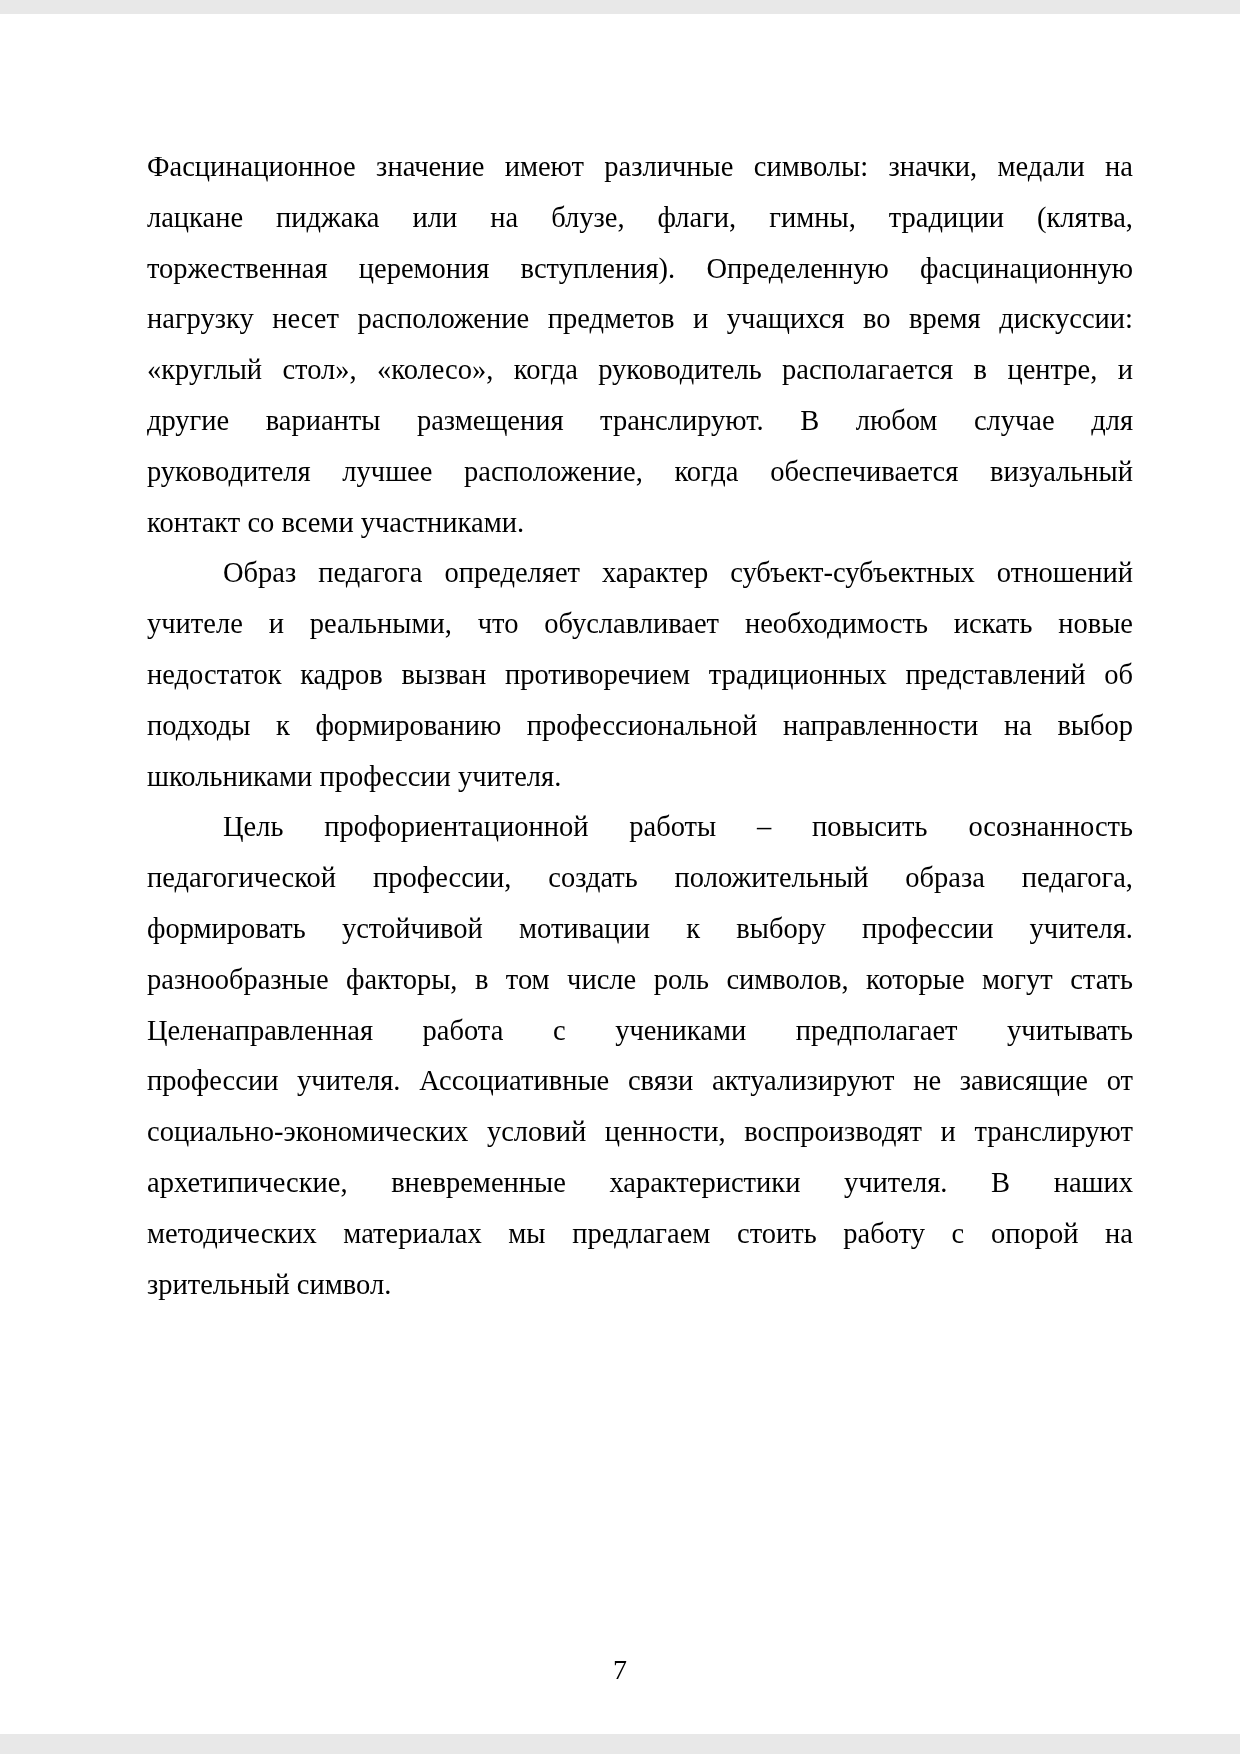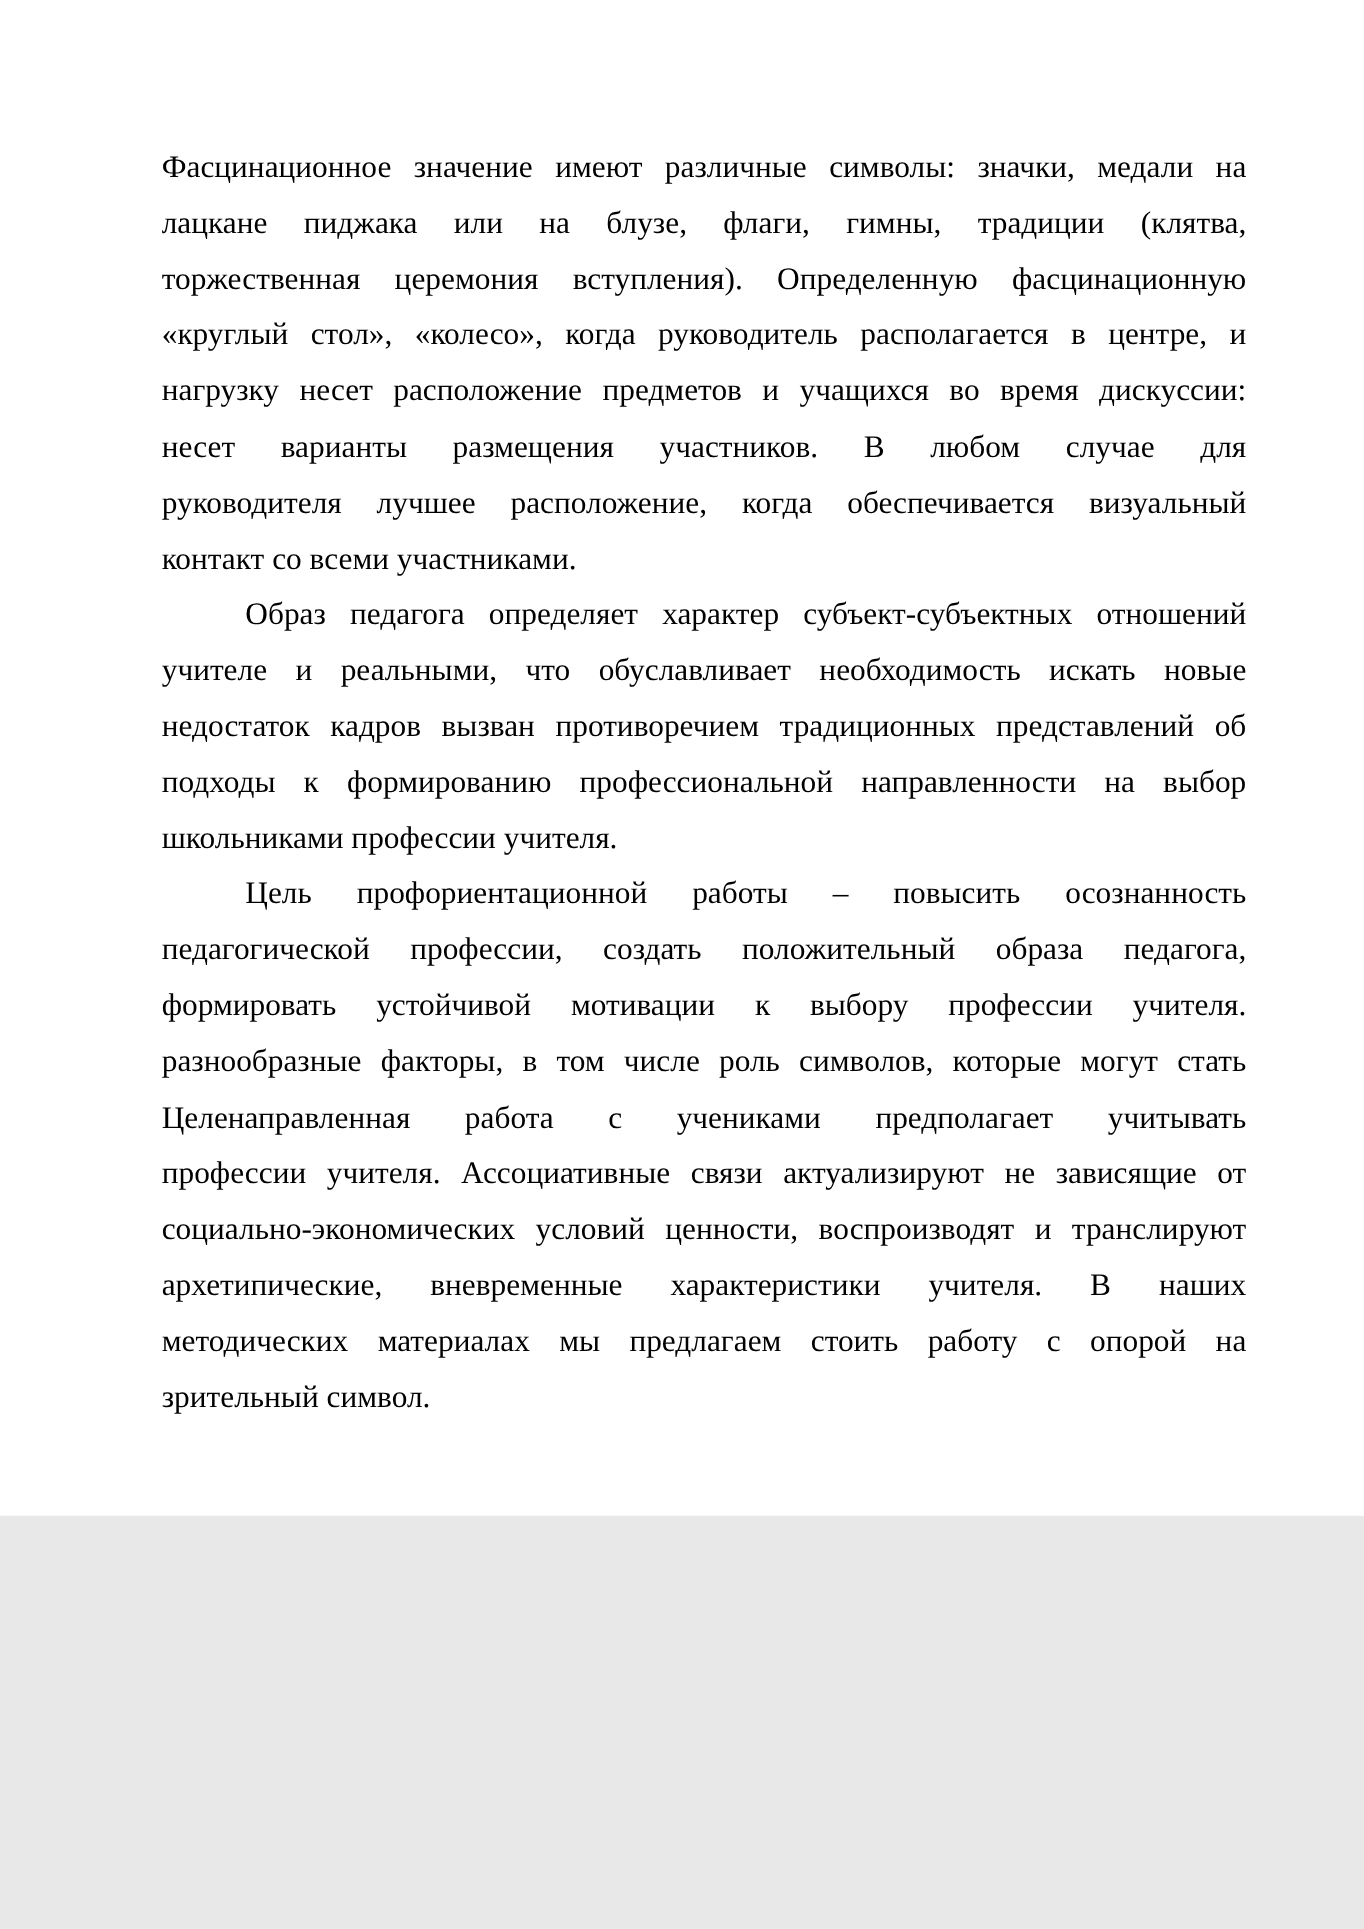--- a/index.html
+++ b/index.html
@@ -4,22 +4,22 @@
 <style>
   * { box-sizing: border-box; }
   html, body { margin: 0; padding: 0; }
   body {
     background: #e8e8e8;
     font-family: "Liberation Serif", "DejaVu Serif", serif;
   }
   .page {
     position: relative;
     width: 1240px;
-    height: 1378px;
-    margin: 0 auto;
+    height: 1720px;
+    margin: 14px auto;
     background: #ffffff;
     color: #000000;
     overflow: hidden;
   }
   .text-block {
     position: absolute;
     left: 147px;
     top: 128px;
     width: 986px;
   }
@@ -52,23 +52,23 @@
 </style>
 </head>
 <body>
 
 <div class="page">
   <div class="text-block">
       <div class="paragraph">
         <div class="doc-line just-line">Фасцинационное значение имеют различные символы: значки, медали на</div>
         <div class="doc-line just-line">лацкане пиджака или на блузе, флаги, гимны, традиции (клятва,</div>
         <div class="doc-line just-line">торжественная церемония вступления). Определенную фасцинационную</div>
+        <div class="doc-line just-line">нагрузку несет расположение предметов и учащихся во время дискуссии:</div>
         <div class="doc-line just-line">«круглый стол», «колесо», когда руководитель располагается в центре, и</div>
-        <div class="doc-line just-line">нагрузку несет расположение предметов и учащихся во время дискуссии:</div>
-        <div class="doc-line just-line">несет варианты размещения участников. В любом случае для</div>
+        <div class="doc-line just-line">другие варианты размещения транслируют. В любом случае для</div>
         <div class="doc-line just-line">руководителя лучшее расположение, когда обеспечивается визуальный</div>
         <div class="doc-line last-line">контакт со всеми участниками.</div>
       </div>
       <div class="paragraph">
         <div class="doc-line just-line indent">Образ педагога определяет характер субъект-субъектных отношений</div>
         <div class="doc-line just-line">учителе и реальными, что обуславливает необходимость искать новые</div>
         <div class="doc-line just-line">недостаток кадров вызван противоречием традиционных представлений об</div>
         <div class="doc-line just-line">подходы к формированию профессиональной направленности на выбор</div>
         <div class="doc-line last-line">школьниками профессии учителя.</div>
       </div>

